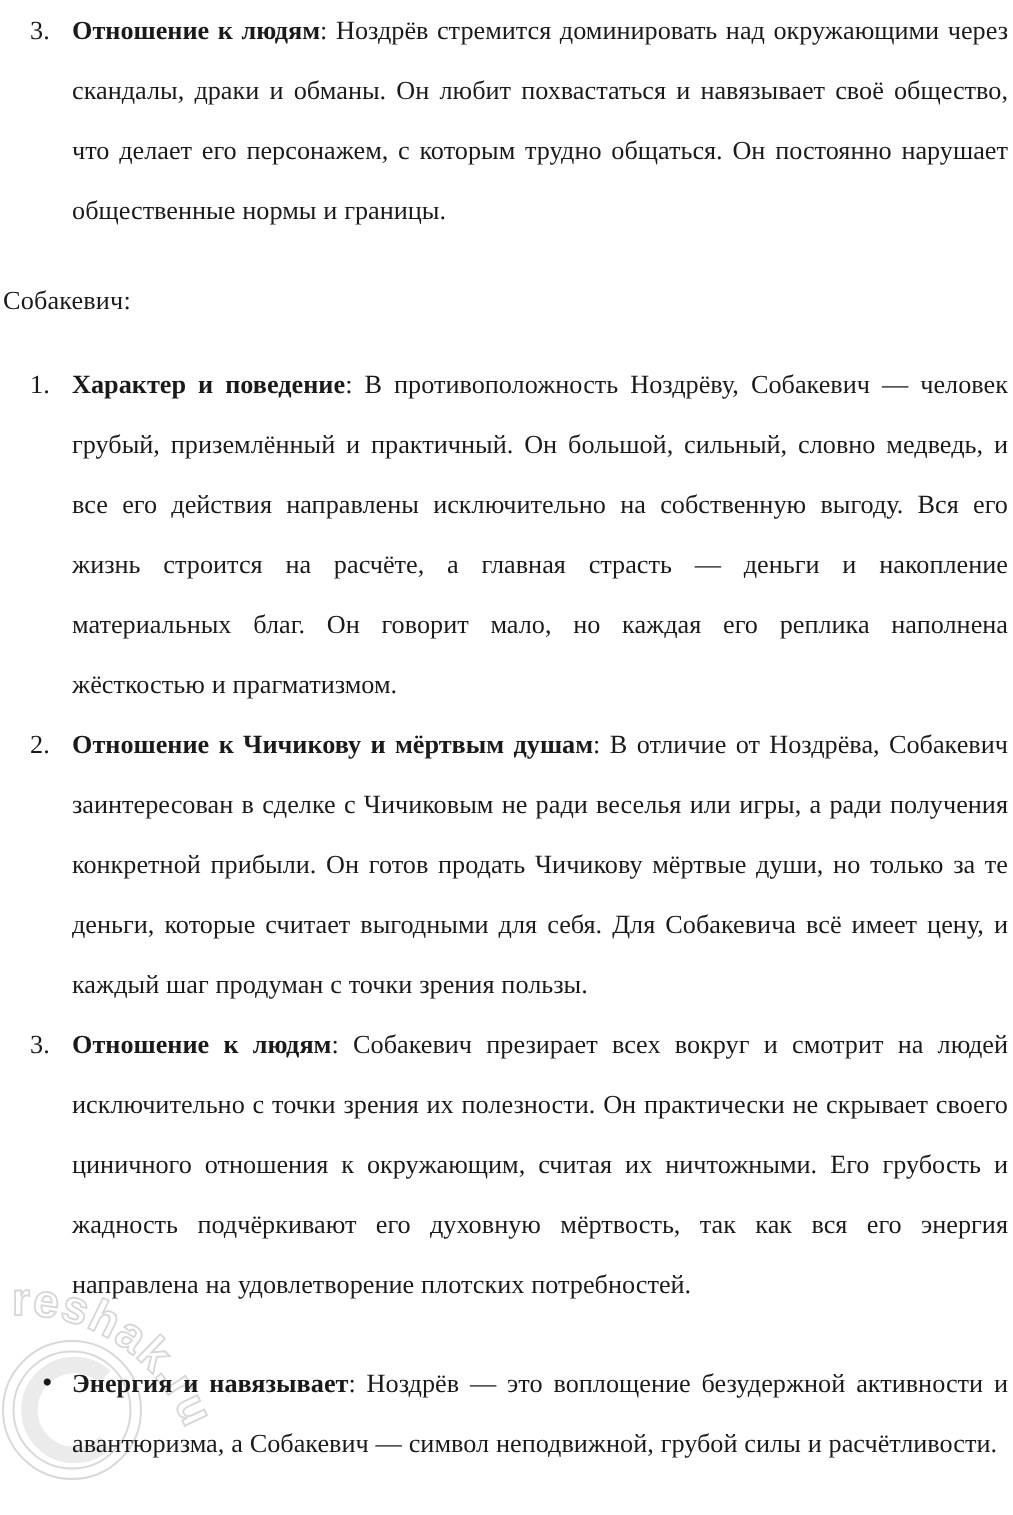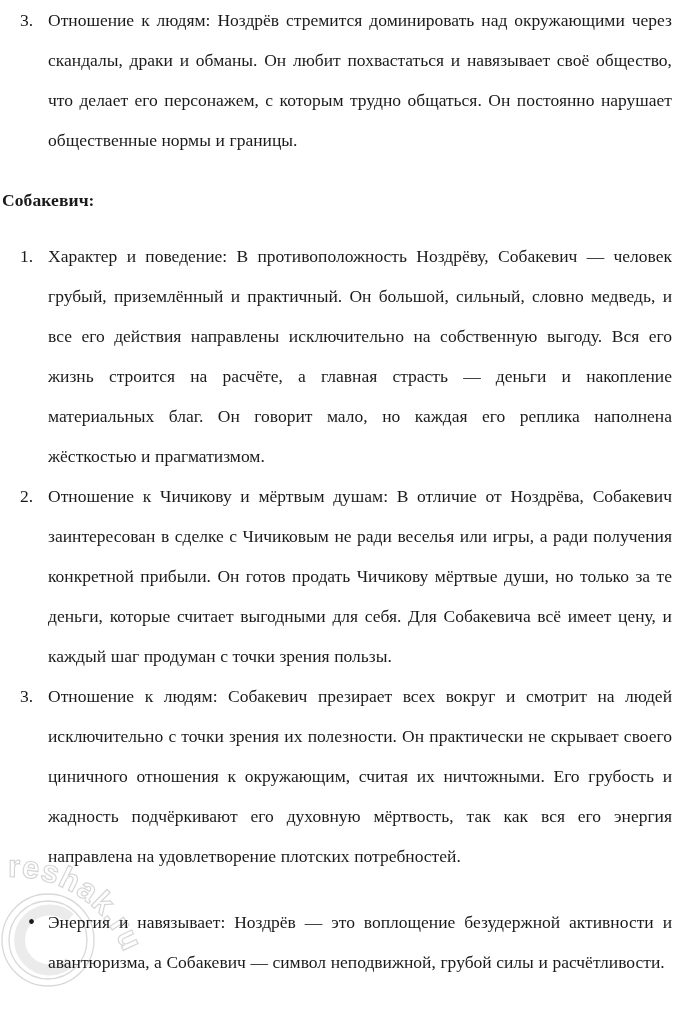--- a/index.html
+++ b/index.html
@@ -38,21 +38,21 @@
 
   
   .content {
     position: relative;
     z-index: 2;
     padding: 0;
   }
 
   .section-head {
     font-size: 17.5px;
-    font-weight: bold;
+    font-weight: normal;
     line-height: 40px;
     margin: 0;
     padding-left: 2px;
     letter-spacing: 0.1px;
   }
 
   ol.num-list, ul.bul-list {
     margin: 0;
     padding: 0;
     list-style: none;
@@ -84,21 +84,21 @@
     line-height: 40px;
     text-align: justify;
     text-align-last: left;
     margin: 0;
     padding-right: 3px;
     hyphens: none;
     word-spacing: 0.2px;
   }
 
   .para b, .lead {
-    font-weight: normal;
+    font-weight: bold;
   }
 
   
   .spacer-20 { height: 20px; }
   .spacer-18 { height: 18px; }
   .spacer-16 { height: 16px; }
   .spacer-8  { height: 8px;  }
 </style>
 </head>
 <body>

